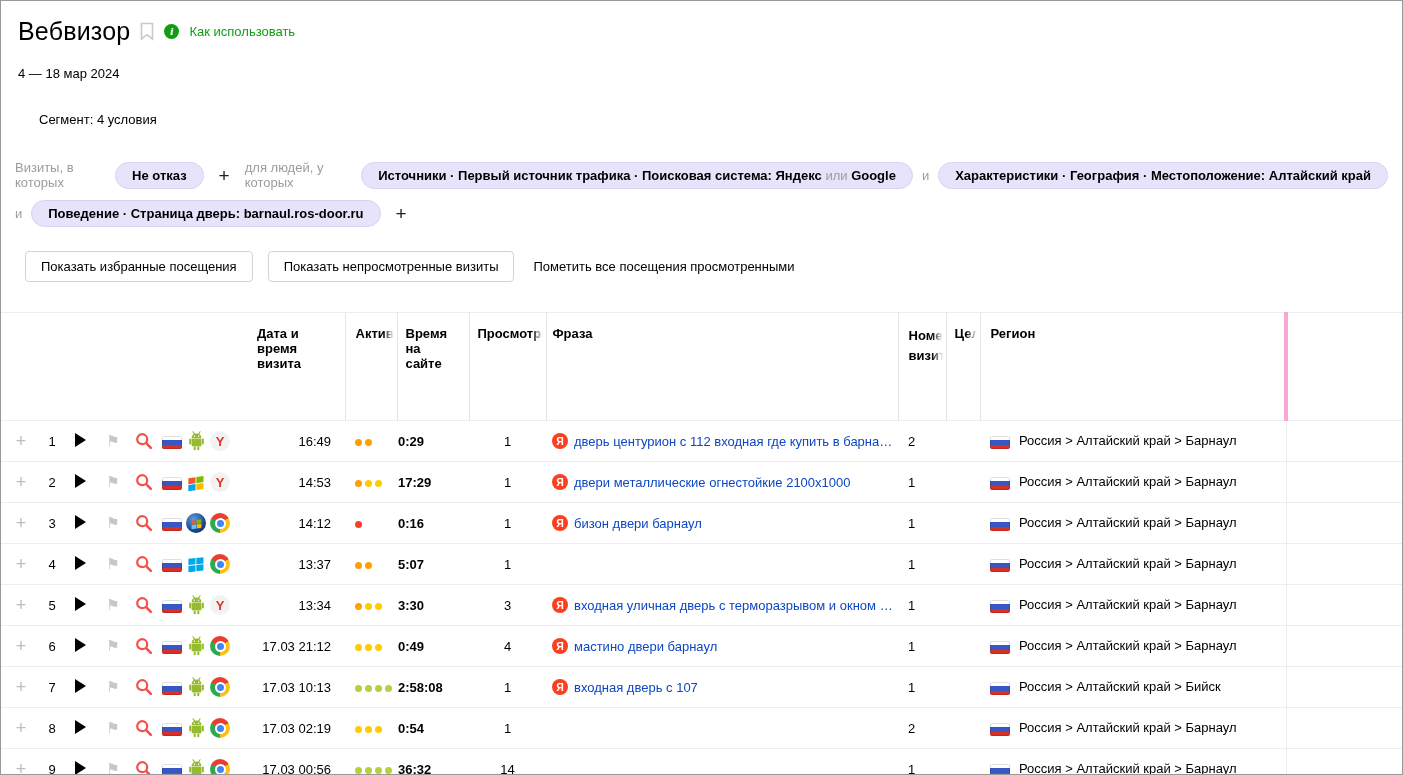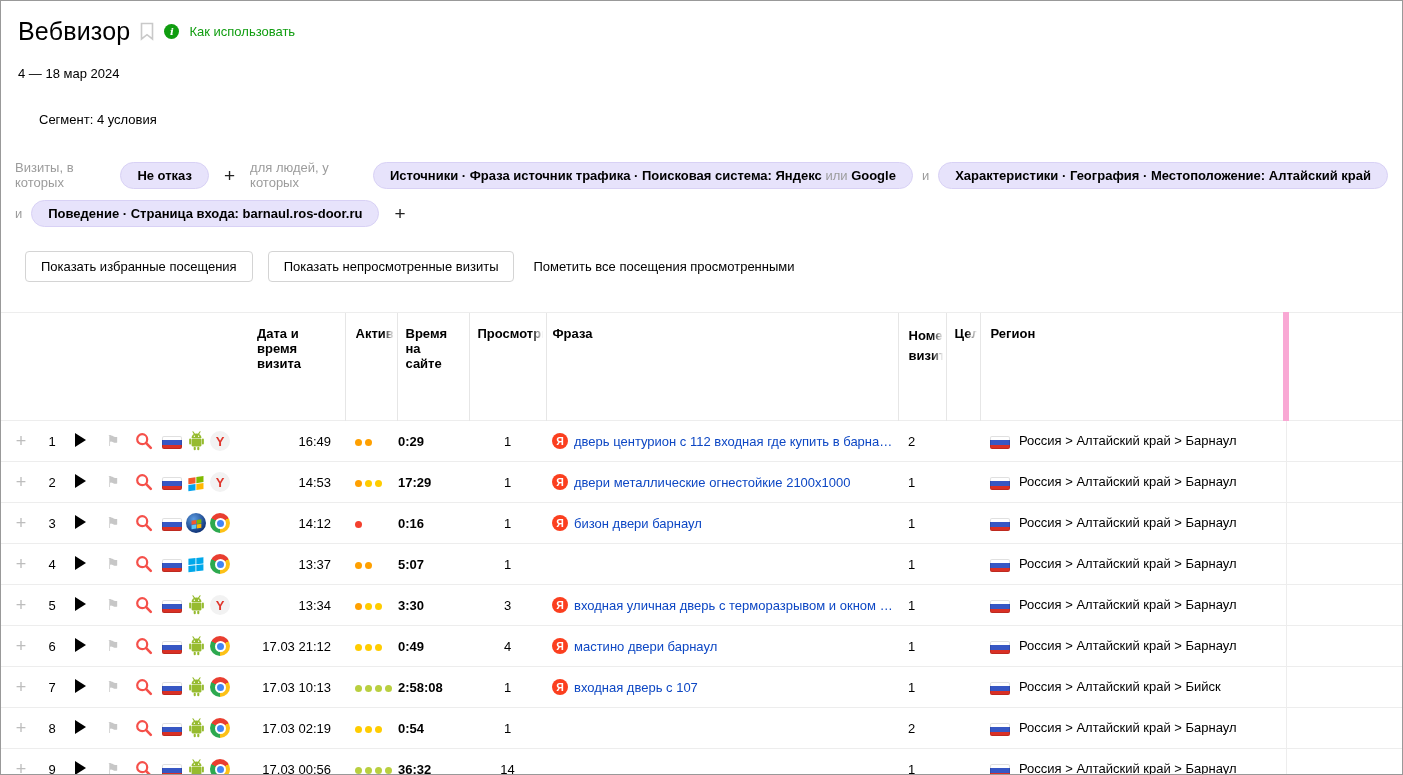--- a/index.html
+++ b/index.html
@@ -32,21 +32,21 @@
   .toolbar{margin:24px 0 0 24px;display:flex;align-items:center;gap:15px;}
   .btn{background:#fff;border:1px solid #d4d4d4;border-radius:4px;padding:7px 15px;
     font-family:"Liberation Sans",sans-serif;font-size:13px;color:#000;cursor:pointer;}
   .textbtn{font-size:13px;cursor:pointer;padding-left:4px;}
 
   
   table{table-layout:fixed;border-collapse:collapse;width:100%;margin-top:30px;}
   thead th{border-top:1px solid #ededed;vertical-align:top;padding-top:13px;height:108px;
     box-sizing:border-box;font-size:13px;font-weight:700;text-align:left;}
   .h-sep{border-left:1px solid #e6e6e6;}
-  .h-region{border-right:6px solid #f9a8d4;}
+  .h-region{border-right:4px solid #f9a8d4;}
   .h-dt{padding-left:24px;}
   .h-dt span{display:block;width:78px;}
   .h-act{padding-left:10px;}
   .h-dur{padding-left:8px;margin-top:16px;}
   .h-dur span{display:block;width:50px;}
   .h-views{padding-left:8px;}
   .h-phrase{padding-left:6px;}
   .h-visit{padding-left:10px;}
   .h-goals{padding-left:8px;}
   .h-region{padding-left:10px;}
@@ -112,27 +112,27 @@
     <div class="date-range">4 — 18 мар 2024</div>
     <div class="segment">Сегмент: 4 условия</div>
   </div>
 
   <div class="filters">
     <div class="filter-line">
       <span class="muted">Визиты, в которых</span>
       <span class="chip">Не отказ</span>
       <span class="plus-add">+</span>
       <span class="muted">для людей, у которых</span>
-      <span class="chip"><span>Источники · Фраза источник трафика · Поисковая система: Яндекс</span>&nbsp;<span class="muted">или</span>&nbsp;<span>Google</span></span>
+      <span class="chip"><span>Источники · Первый источник трафика · Поисковая система: Яндекс</span>&nbsp;<span class="muted">или</span>&nbsp;<span>Google</span></span>
       <span class="muted">и</span>
       <span class="chip">Характеристики · География · Местоположение: Алтайский край</span>
     </div>
     <div class="filter-line">
       <span class="muted">и</span>
-      <span class="chip">Поведение · Страница входа: barnaul.ros-door.ru</span>
+      <span class="chip">Поведение · Страница дверь: barnaul.ros-door.ru</span>
       <span class="plus-add">+</span>
     </div>
   </div>
 
   <div class="toolbar">
     <button class="btn">Показать избранные посещения</button>
     <button class="btn">Показать непросмотренные визиты</button>
     <span class="textbtn">Пометить все посещения просмотренными</span>
   </div>
 

